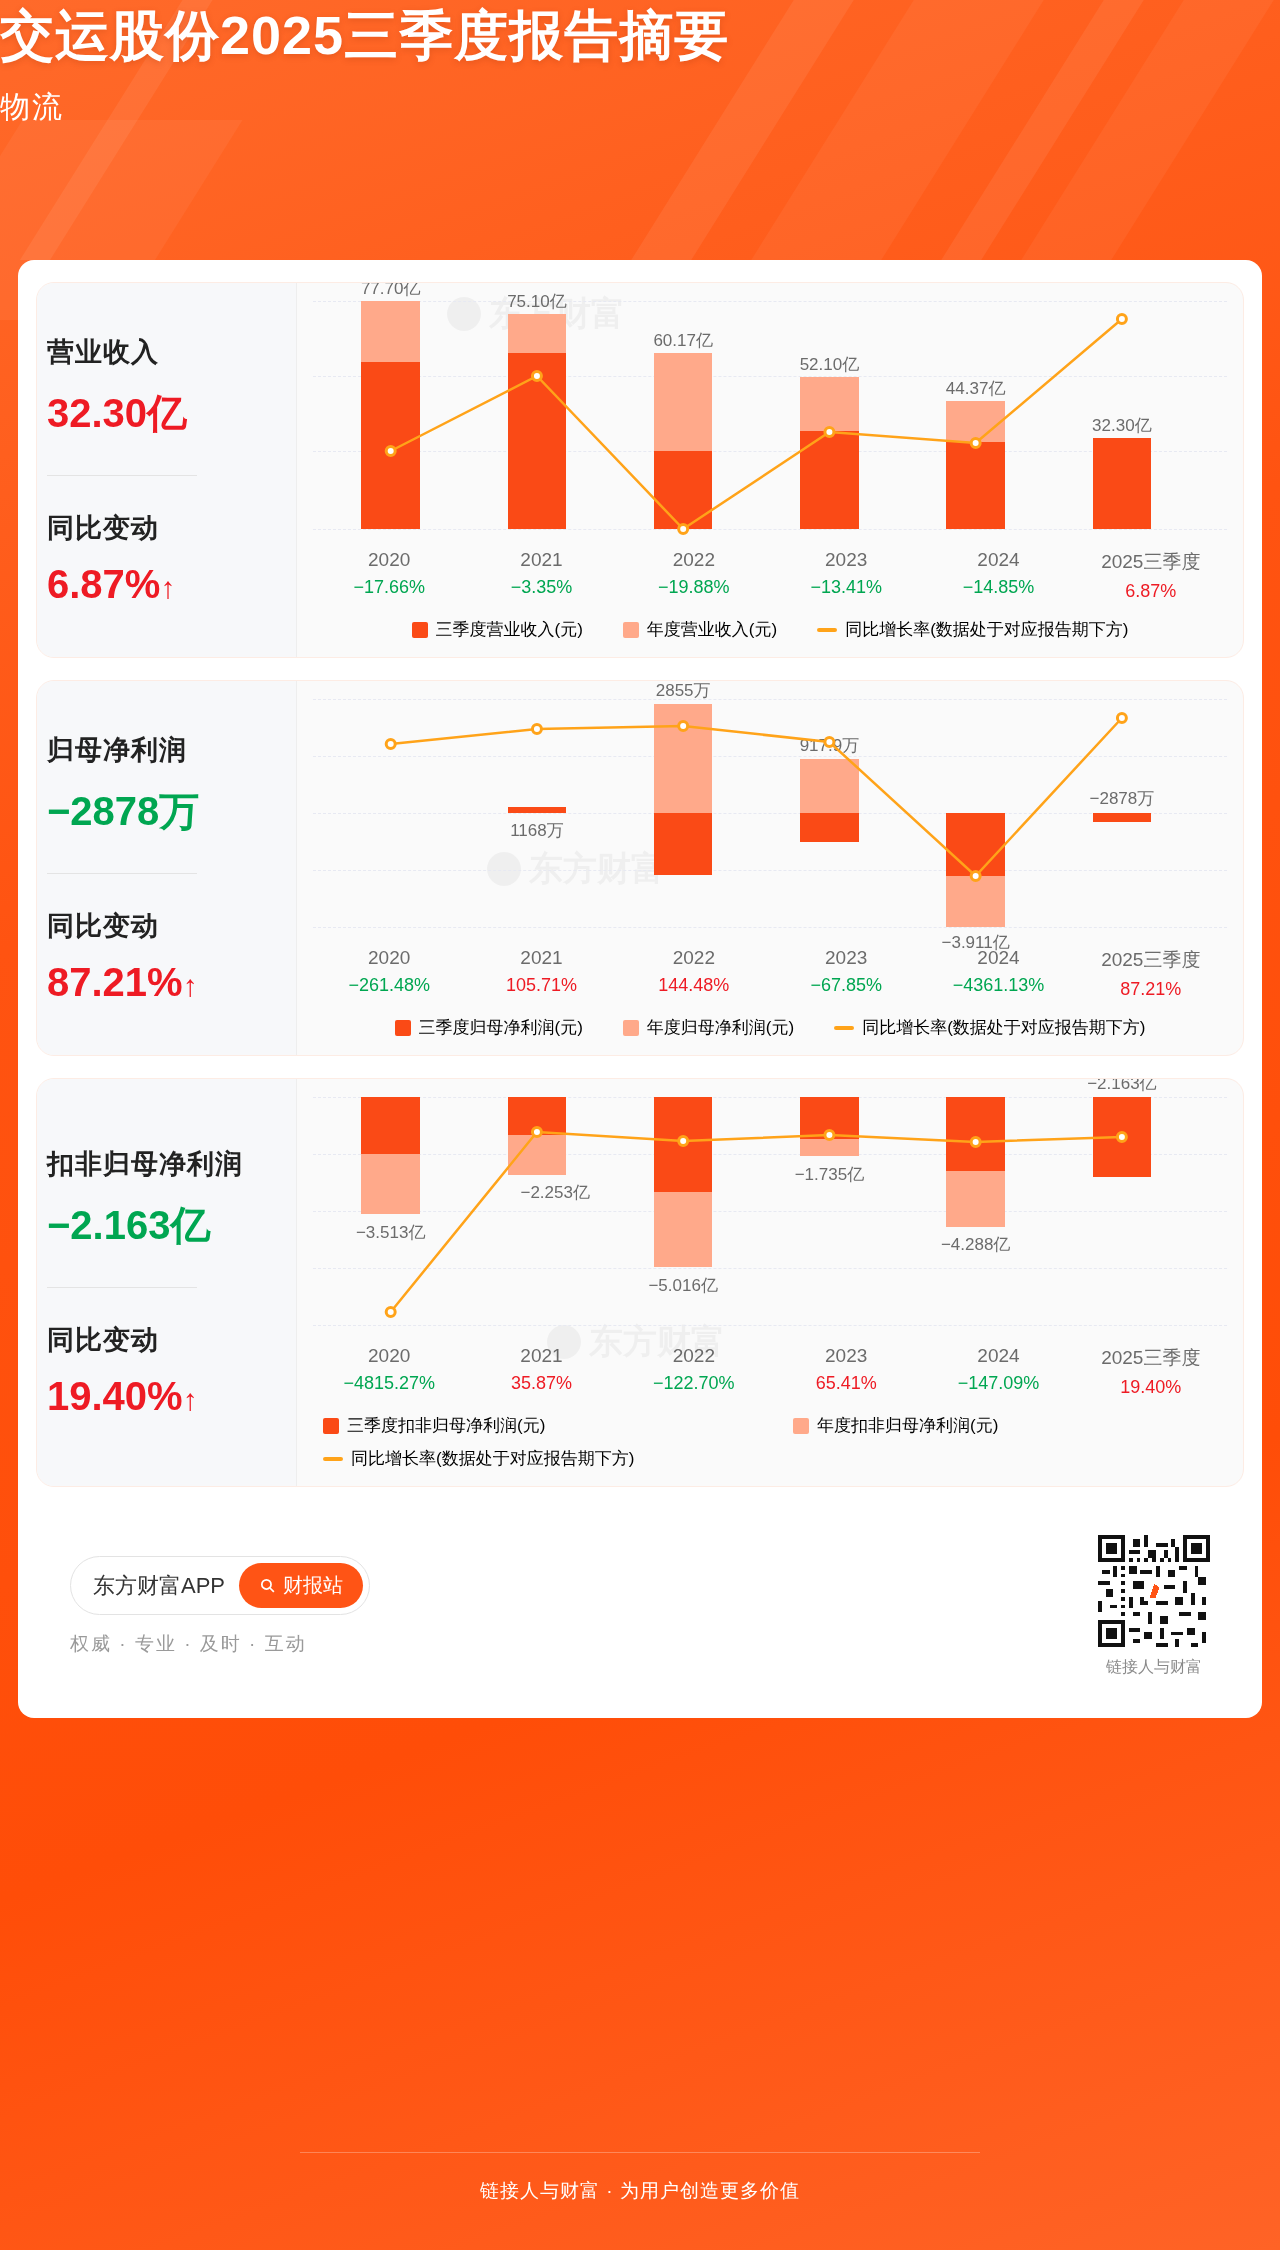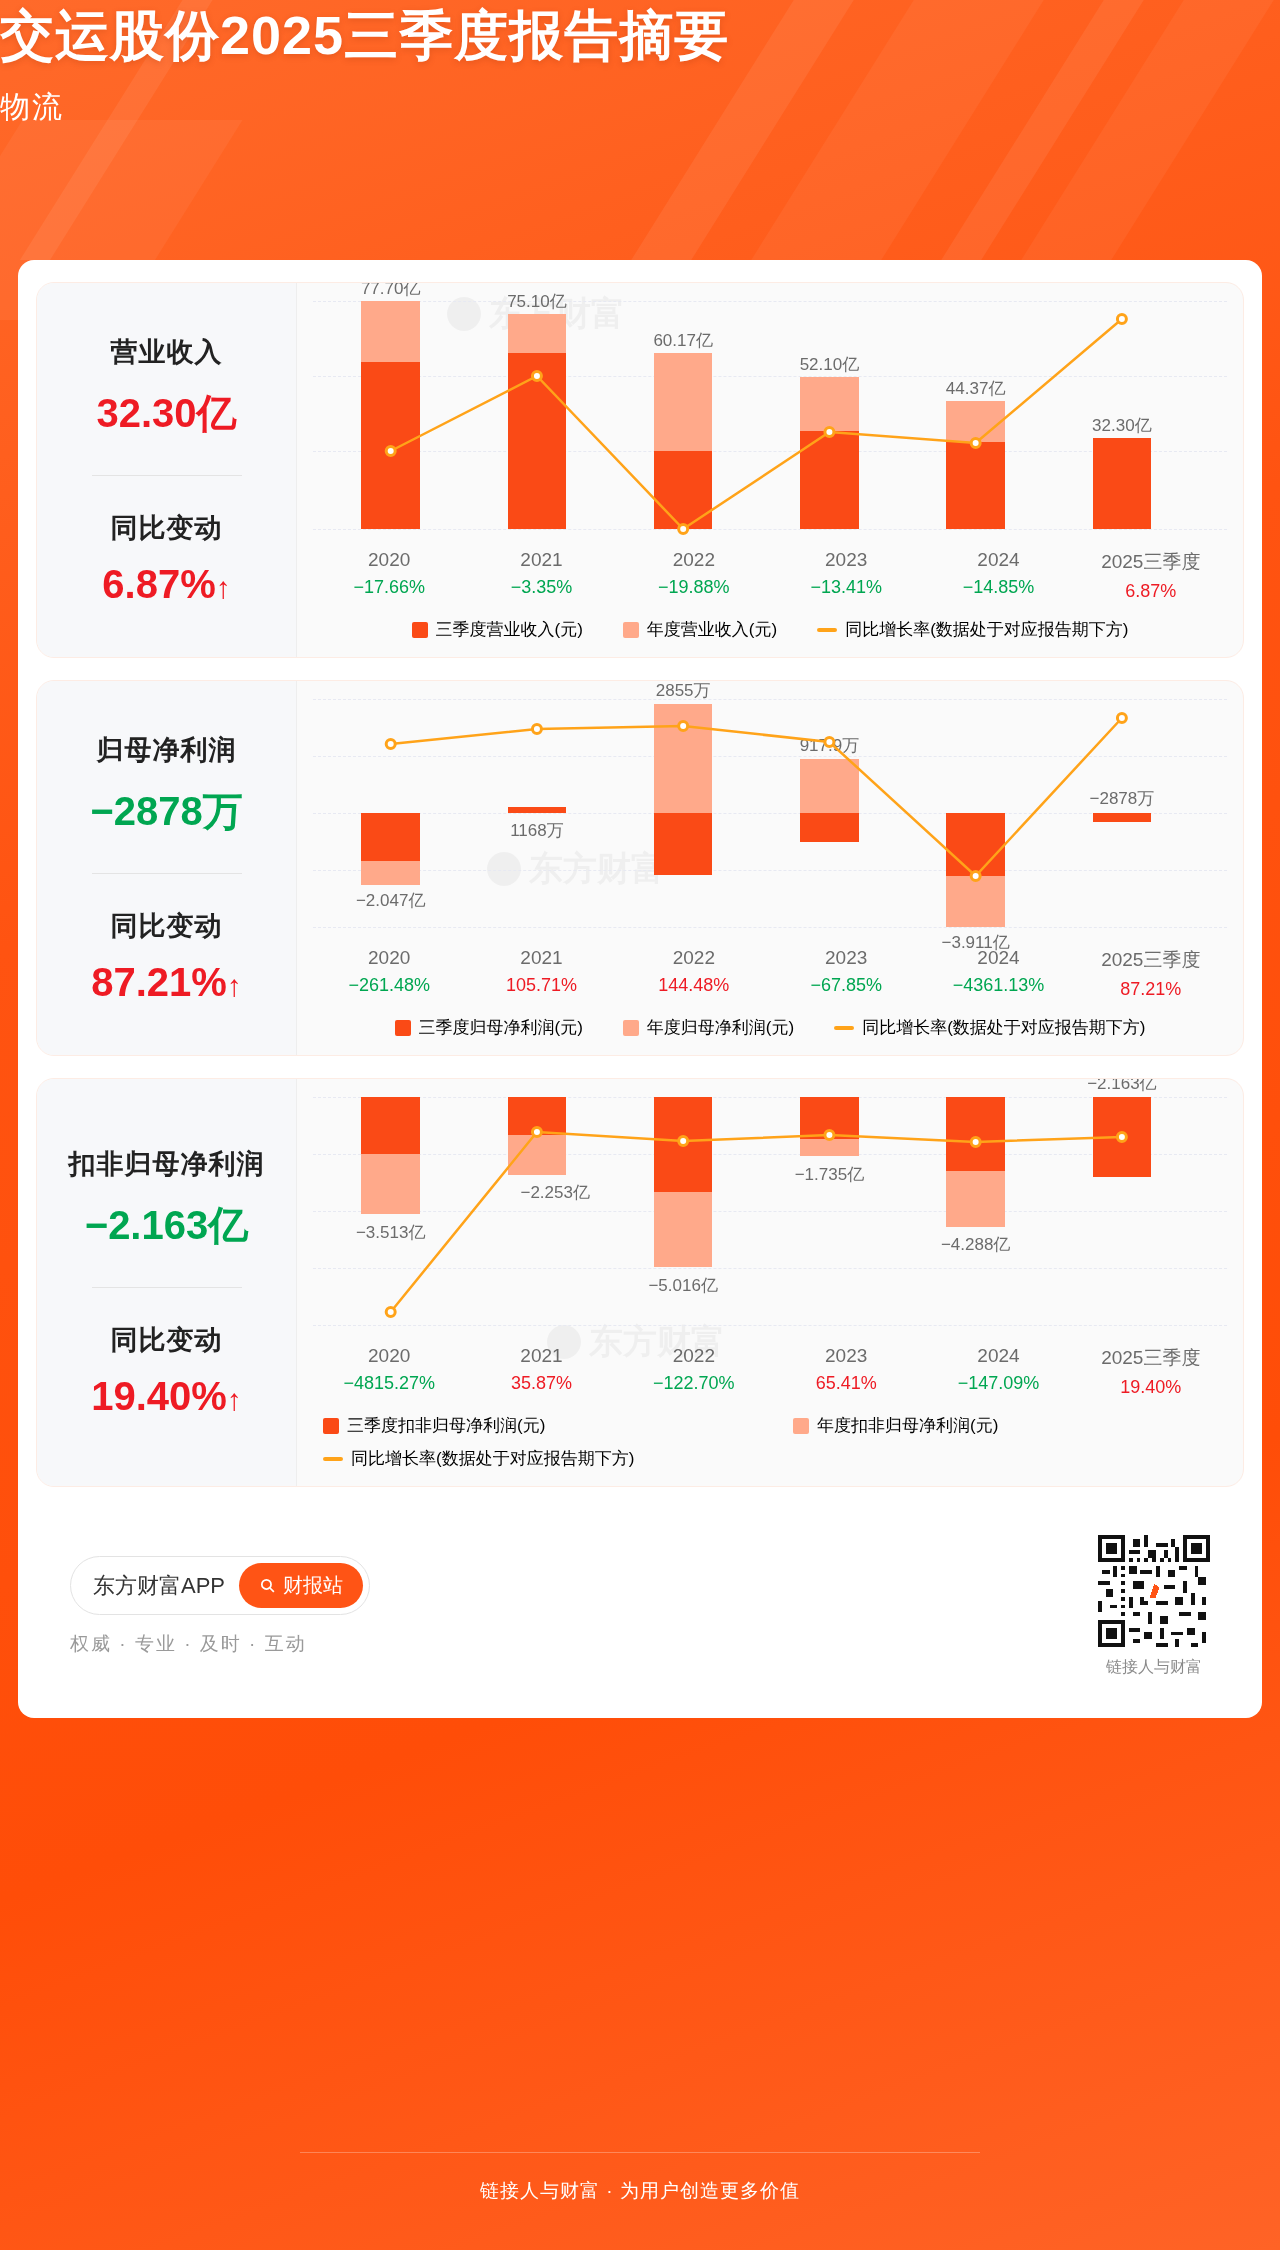--- a/index.html
+++ b/index.html
@@ -64,21 +64,21 @@
     overflow: hidden;
     min-height: 360px;
   }
   .card .side {
     width: 260px;
     flex: 0 0 260px;
     background: #f7f8fa;
     border-right: 1px solid #eeeeee;
     display: flex;
     flex-direction: column;
-    align-items: center;
+    align-items: flex-start;
     justify-content: center;
     padding: 18px 10px;
   }
   .side-label { font-size: 27px; font-weight: bold; color: #222222; letter-spacing: 1px; }
   .side-value { font-size: 40px; font-weight: bold; margin-top: 16px; letter-spacing: 0px; }
   .side-value.up { color: #ee1b24; }
   .side-value.down { color: #00a651; }
   .side-sep { width: 150px; height: 1px; background: #e4e4e4; margin: 34px 0; }
   .side-arrow { font-size: 30px; }
 
@@ -379,25 +379,20 @@
           <div class="gridlines">
             <div class="gridline" style="top:0px;"></div>
             <div class="gridline" style="top:57px;"></div>
             <div class="gridline" style="top:114px;"></div>
             <div class="gridline" style="top:171px;"></div>
             <div class="gridline" style="top:228px;"></div>
           </div>
 
           <div class="bars">
 
-            <div class="bargroup" style="left:3.5%; width:10%;">
-              <div class="bar-dark" style="left:18%; width:64%; top:114px; height:48px;"></div>
-              <div class="bar-light" style="left:18%; width:64%; top:162px; height:24px;"></div>
-              <div class="val-label" style="left:-45%; width:190%; top:190px;">−2.047亿</div>
-            </div>
 
             <div class="bargroup" style="left:19.5%; width:10%;">
               <div class="bar-dark" style="left:18%; width:64%; top:108px; height:6px;"></div>
               <div class="val-label" style="left:-45%; width:190%; top:120px;">1168万</div>
             </div>
 
             <div class="bargroup" style="left:35.5%; width:10%;">
               <div class="val-label" style="left:-45%; width:190%; top:-20px;">2855万</div>
               <div class="bar-light" style="left:18%; width:64%; top:5px; height:109px;"></div>
               <div class="bar-dark" style="left:18%; width:64%; top:114px; height:62px;"></div>

